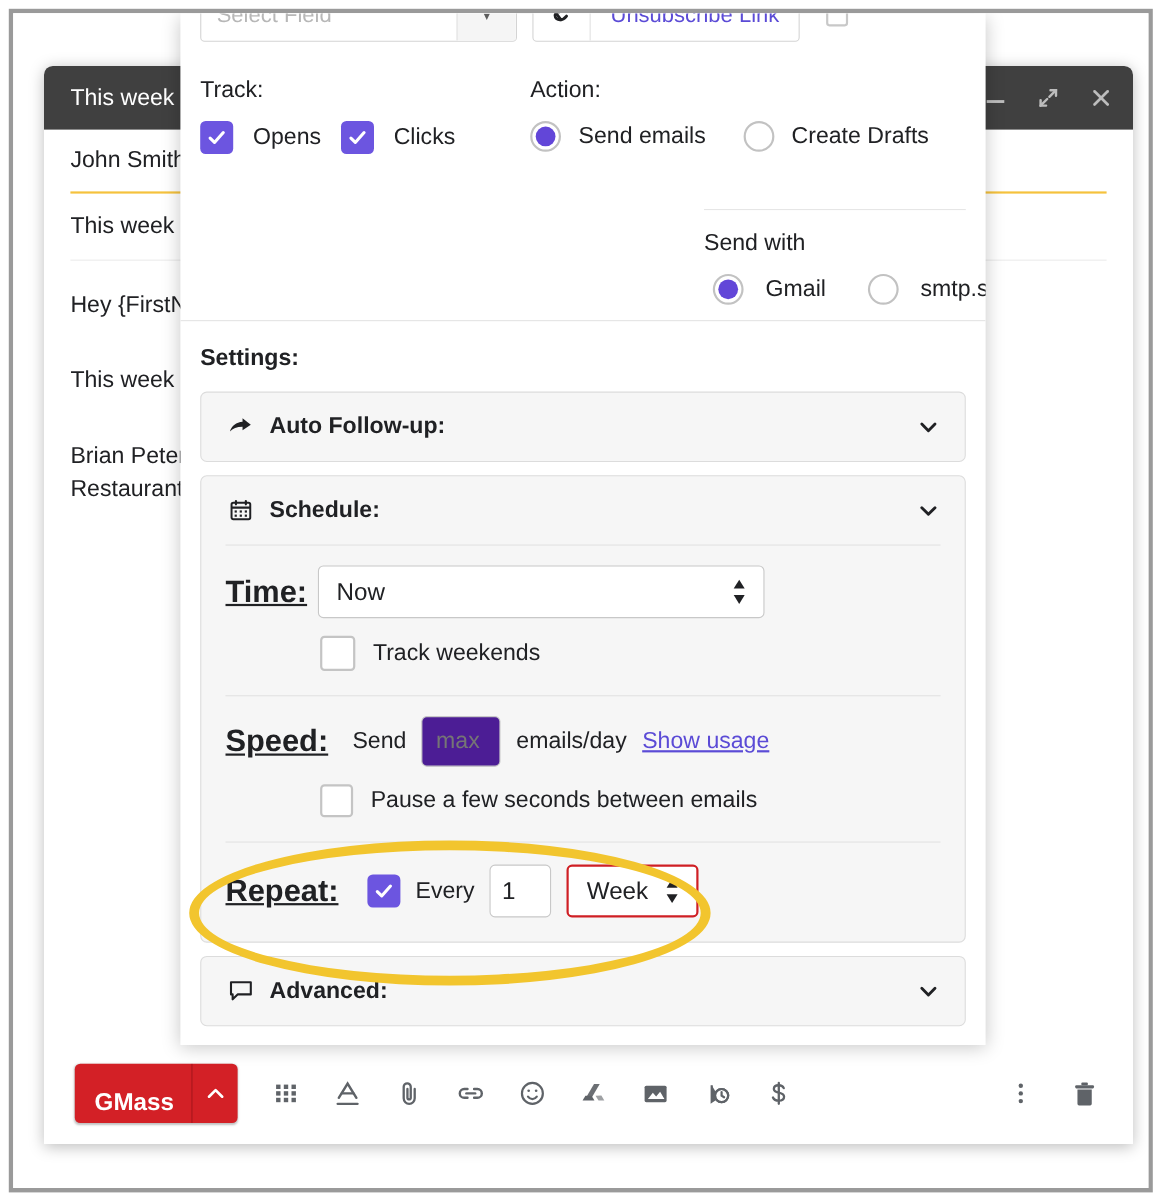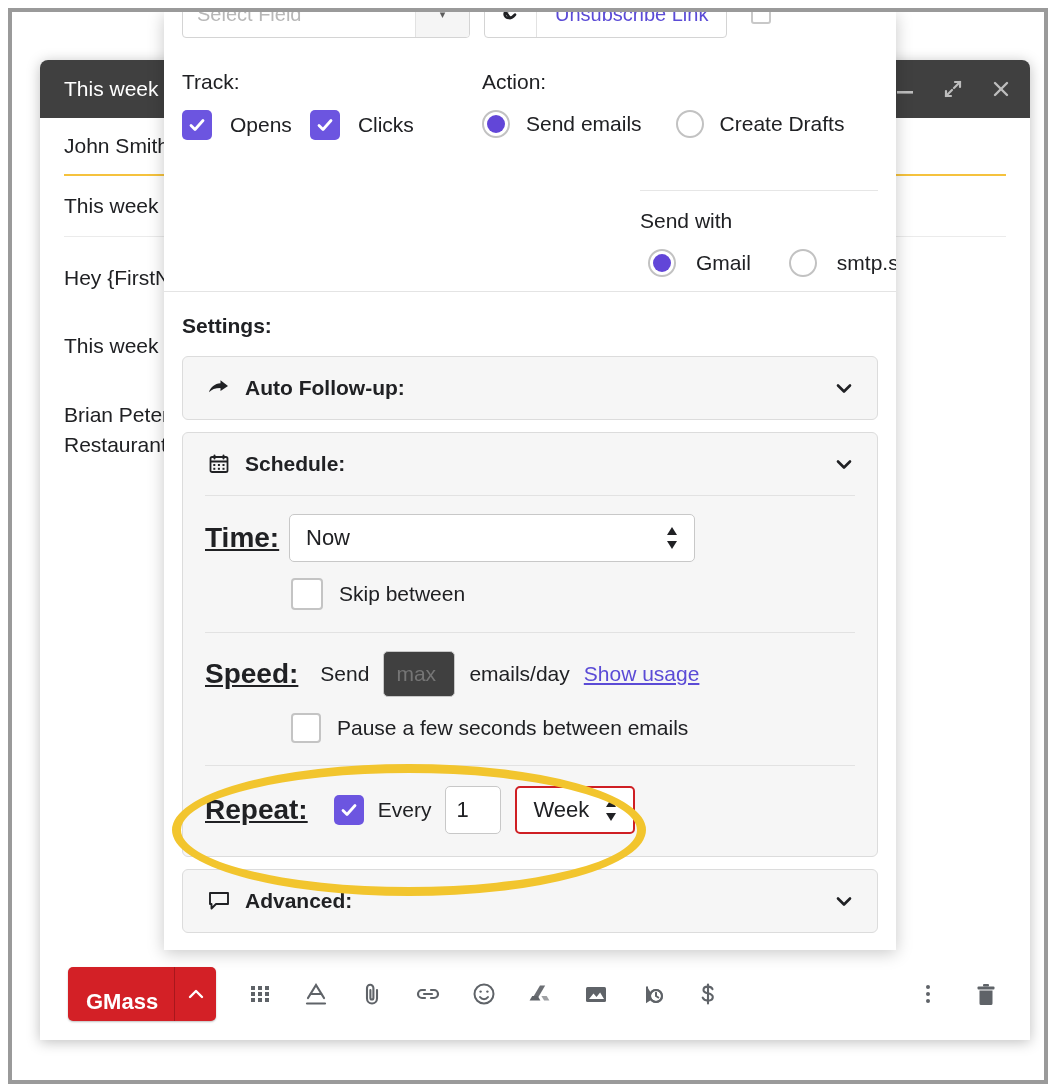--- a/index.html
+++ b/index.html
@@ -383,21 +383,21 @@
   .speed-row {
     display: flex; align-items: center;
     padding-top: 18px;
     gap: 14px;
   }
   .plain-label { font-size: 21px; color: #202124; }
   #speed-input {
     width: 72px; height: 46px;
     border: 1px solid #c8c8c8;
     border-radius: 5px;
-    background: #404040;
+    background: #4c1d95;
     font-size: 21px;
     color: #9e9e9e;
     font-family: "Liberation Sans", sans-serif;
     padding: 0 12px;
   }
   #show-usage {
     font-size: 21px;
     color: #5b4bd6;
     text-decoration: underline;
     cursor: pointer;
@@ -702,21 +702,21 @@
                   <svg width="16" height="26" viewBox="0 0 16 26" fill="#202124">
                       <path d="M8 2l5 8H3z"></path>
                       <path d="M8 24l-5-8h10z"></path>
                     </svg>
                 </span>
               </div>
             </div>
 
             <div class="check-row">
               <div class="chk-lg"></div>
-              <div class="plain-label">Skip between</div>
+              <div class="plain-label">Track weekends</div>
             </div>
 
             <div class="divider-line"></div>
 
             <div class="speed-row">
               <div class="field-label" style="width:auto;margin-right:8px;">Speed:</div>
               <div class="plain-label">Send</div>
               <input id="speed-input" type="text" placeholder="max" style="">
               <div class="plain-label">emails/day</div>
               <div id="show-usage">Show usage</div>

